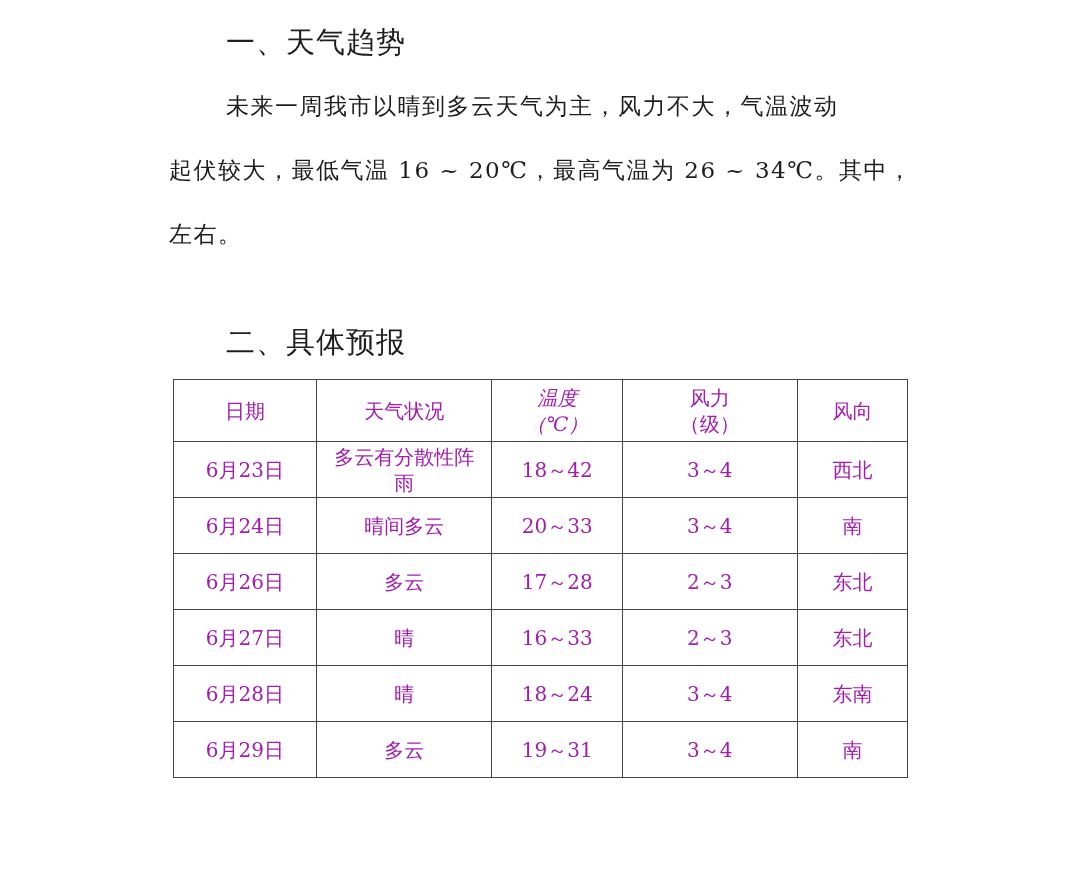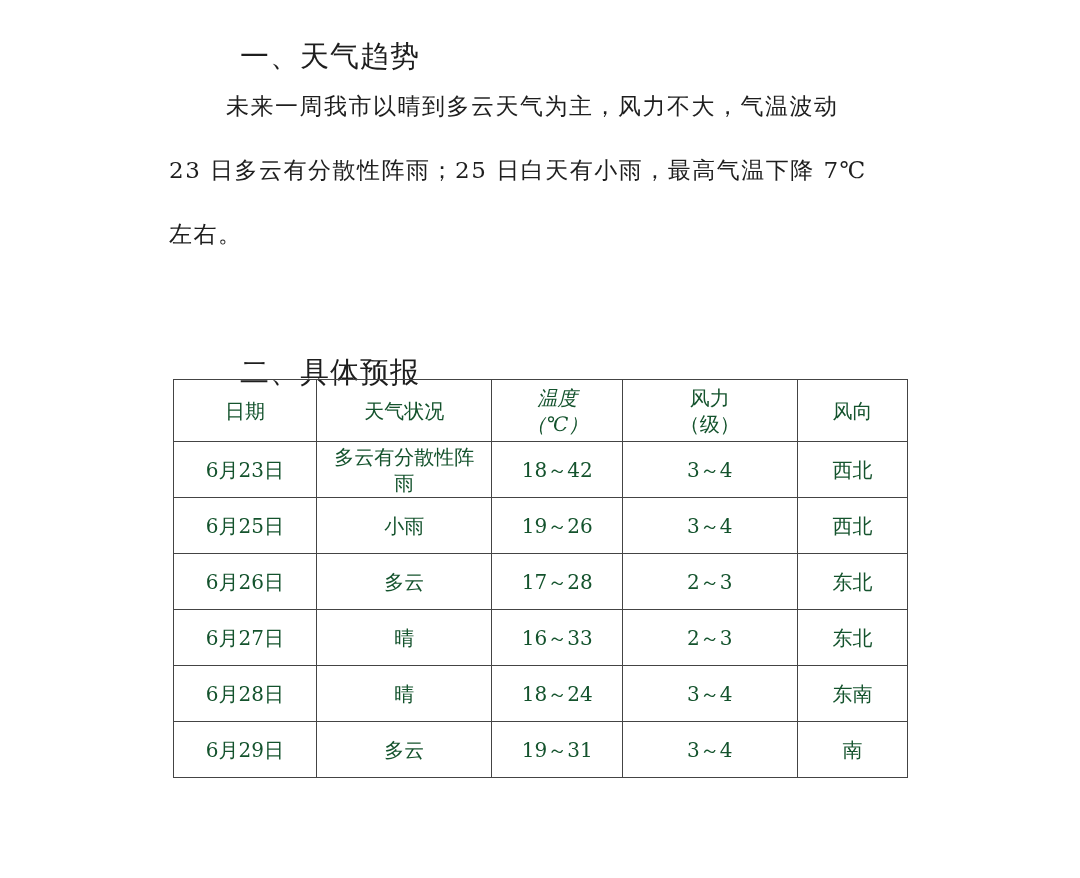--- a/index.html
+++ b/index.html
@@ -14,25 +14,25 @@
       overflow: hidden;
       font-family: "DejaVu Serif", "Liberation Serif", serif;
       color: #1e1e1e;
     }
     .heading {
       position: absolute;
       left: 222px;
       font-size: 29px;
       line-height: 40px;
       letter-spacing: 1px;
-      margin: 18px;
+      margin: 4px;
       font-weight: normal;
     }
     #h1 { top: 18px; }
-    #h2 { top: 334px; }
+    #h2 { top: 318px; }
     .para {
       position: absolute;
       left: 165px;
       width: 760px;
       margin: 4px;
       font-size: 23px;
       line-height: 64px;
       letter-spacing: 1.5px;
       text-indent: 57px;
       top: 70px;
@@ -44,21 +44,21 @@
       text-indent: 0;
     }
     .para .ln.first { padding-left: 57px; }
     table.forecast {
       position: absolute;
       left: 173px;
       top: 379px;
       width: 735px;
       border-collapse: collapse;
       font-size: 20px;
-      color: #14532d;
+      color: #a21caf;
     }
     table.forecast th,
     table.forecast td {
       border: 1.5px solid #444;
       text-align: center;
       vertical-align: middle;
       font-weight: normal;
       padding: 0 6px;
       line-height: 26px;
     }
@@ -71,21 +71,21 @@
     .c-dir  { width: 98px; }
     .sub { display: block; }
   </style>
 </head>
 <body>
 
 <h2 id="h1" class="heading">一、天气趋势</h2>
 
 <p class="para">
   <span class="ln first">未来一周我市以晴到多云天气为主，风力不大，气温波动</span>
-  <span class="ln">23 日多云有分散性阵雨；25 日白天有小雨，最高气温下降 7℃</span>
+  <span class="ln">起伏较大，最低气温 16 ~ 20℃，最高气温为 26 ~ 34℃。其中，</span>
   <span class="ln">左右。</span>
 </p>
 
 <h2 id="h2" class="heading">二、具体预报</h2>
 
 <table class="forecast">
   <thead>
     <tr>
       <th class="c-date">日期</th>
       <th class="c-wx">天气状况</th>
@@ -102,25 +102,25 @@
   </thead>
   <tbody>
     <tr>
       <td>6月23日</td>
       <td style="padding:0 10px;">多云有分散性阵雨</td>
       <td>18～42</td>
       <td>3～4</td>
       <td>西北</td>
     </tr>
     <tr>
-      <td>6月25日</td>
-      <td>小雨</td>
-      <td>19～26</td>
+      <td>6月24日</td>
+      <td>晴间多云</td>
+      <td>20～33</td>
       <td>3～4</td>
-      <td>西北</td>
+      <td>南</td>
     </tr>
     <tr>
       <td>6月26日</td>
       <td>多云</td>
       <td>17～28</td>
       <td>2～3</td>
       <td>东北</td>
     </tr>
     <tr>
       <td>6月27日</td>

